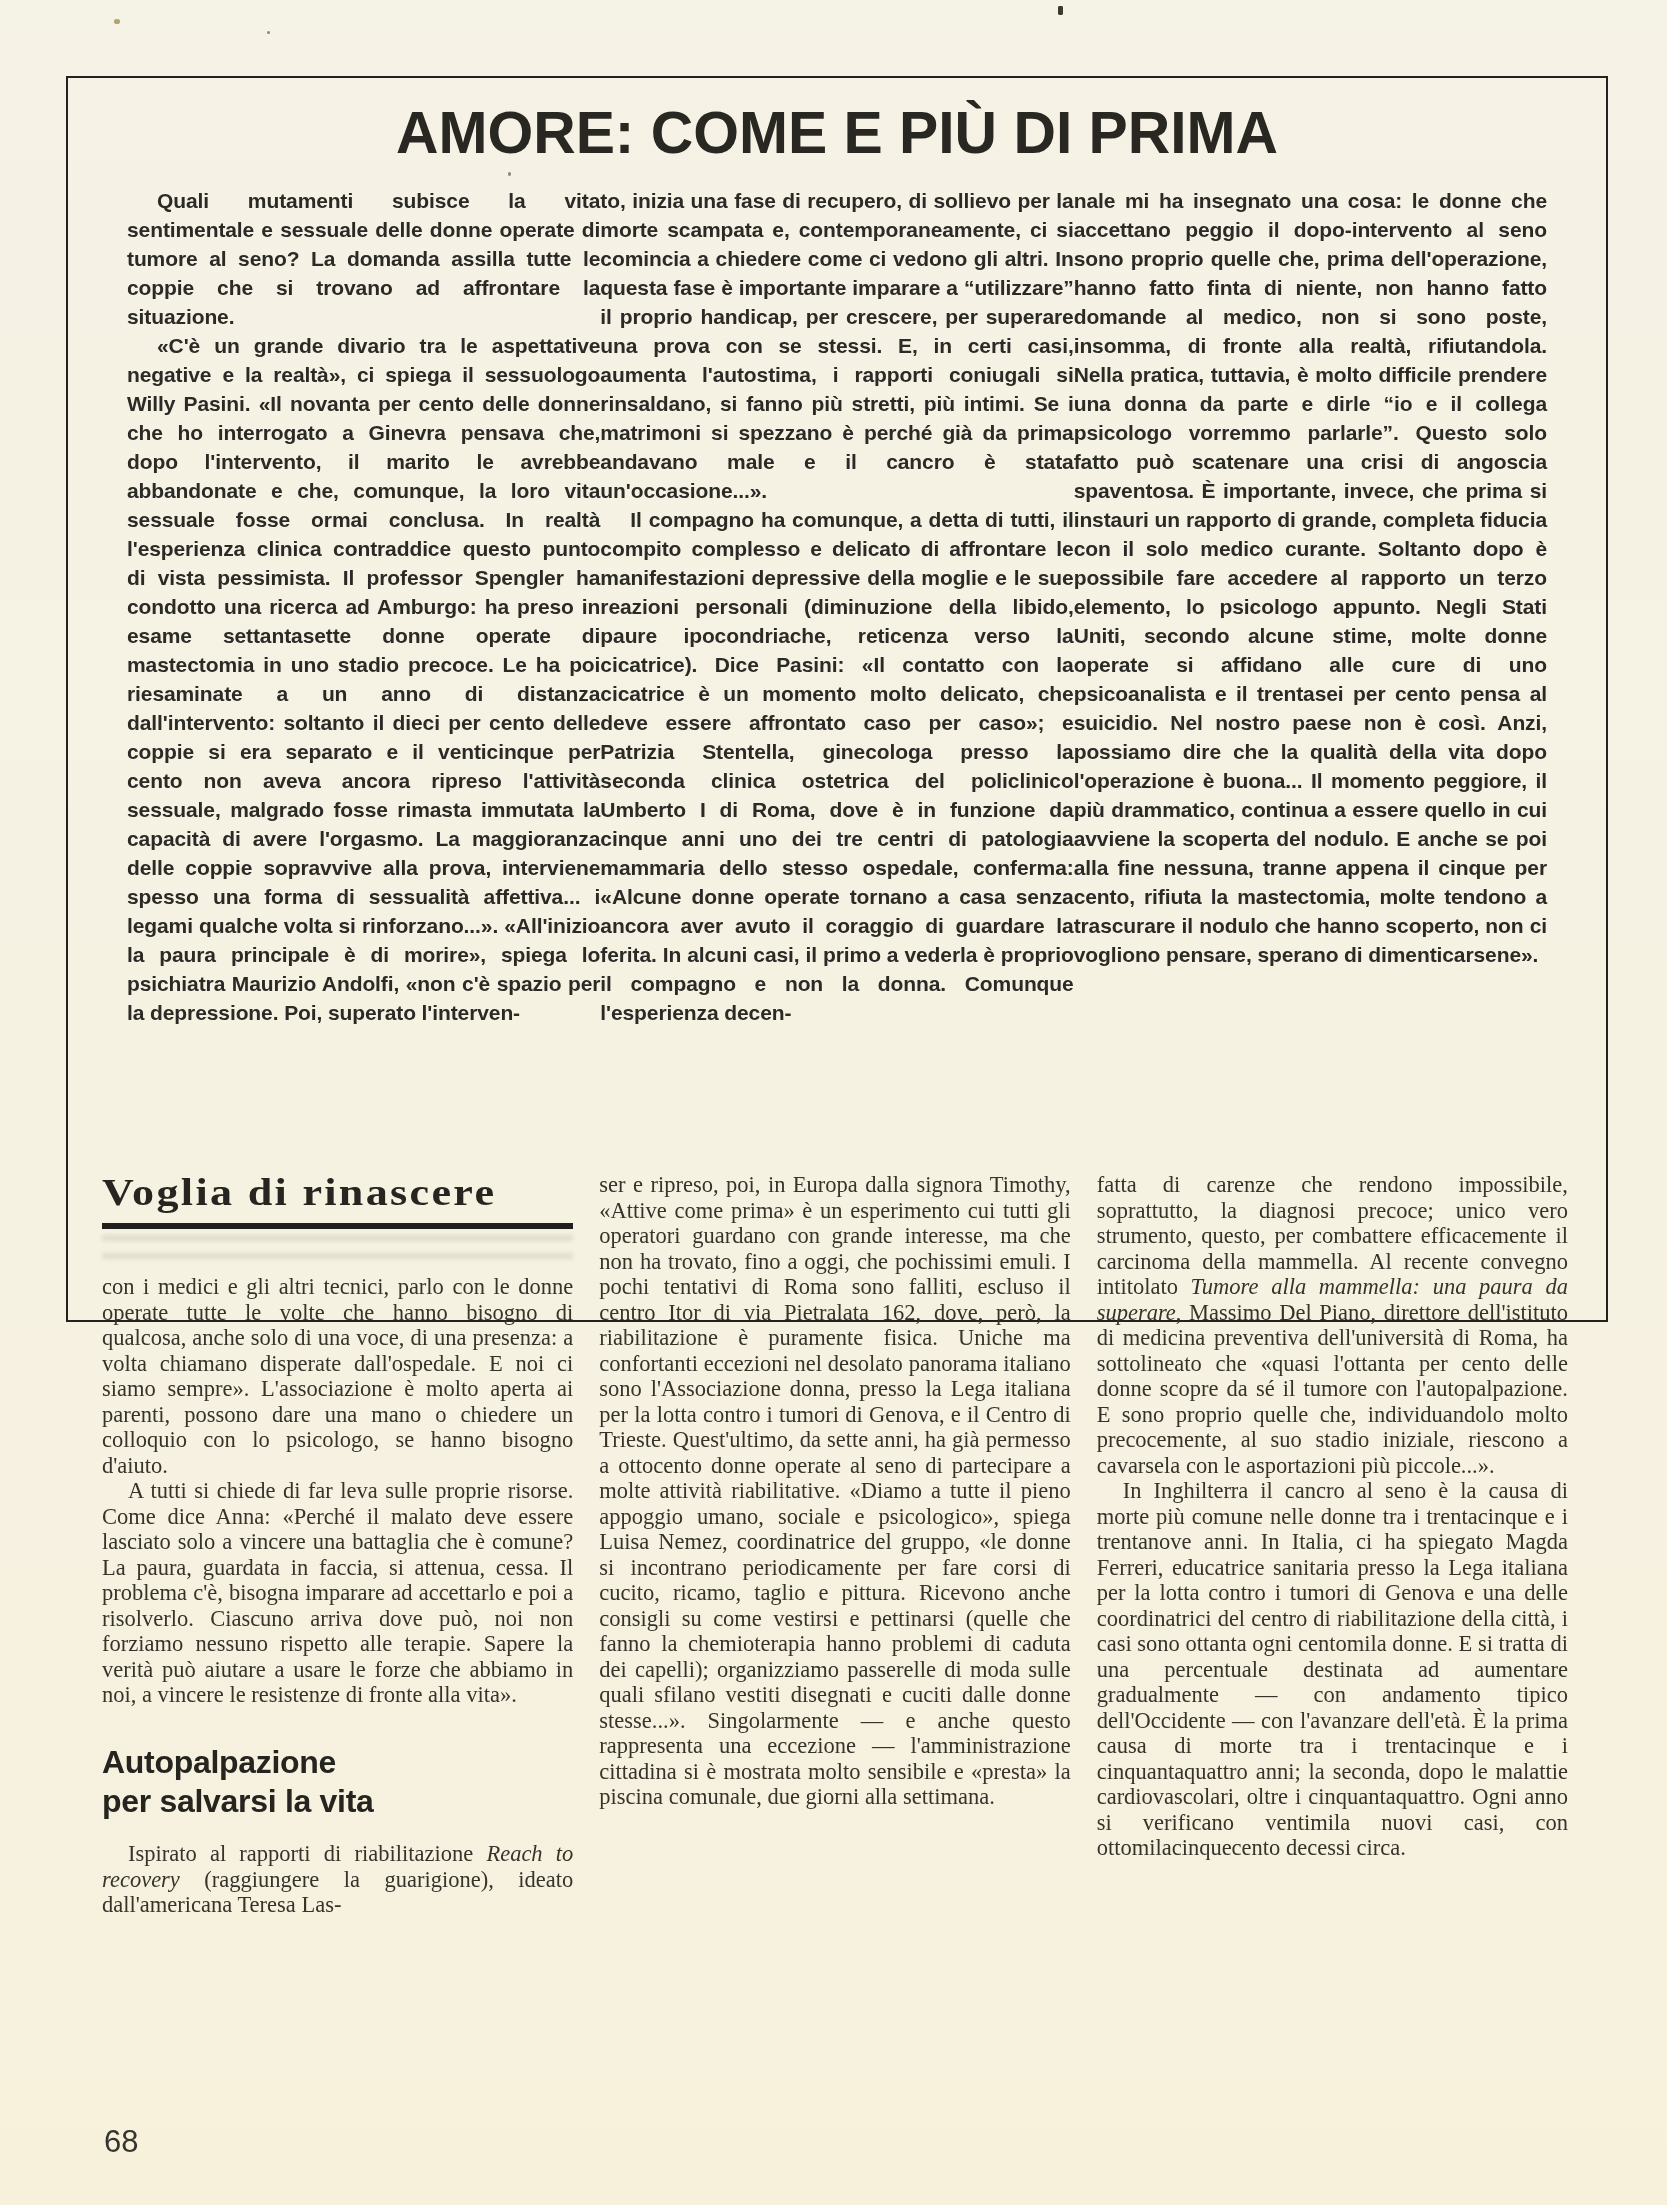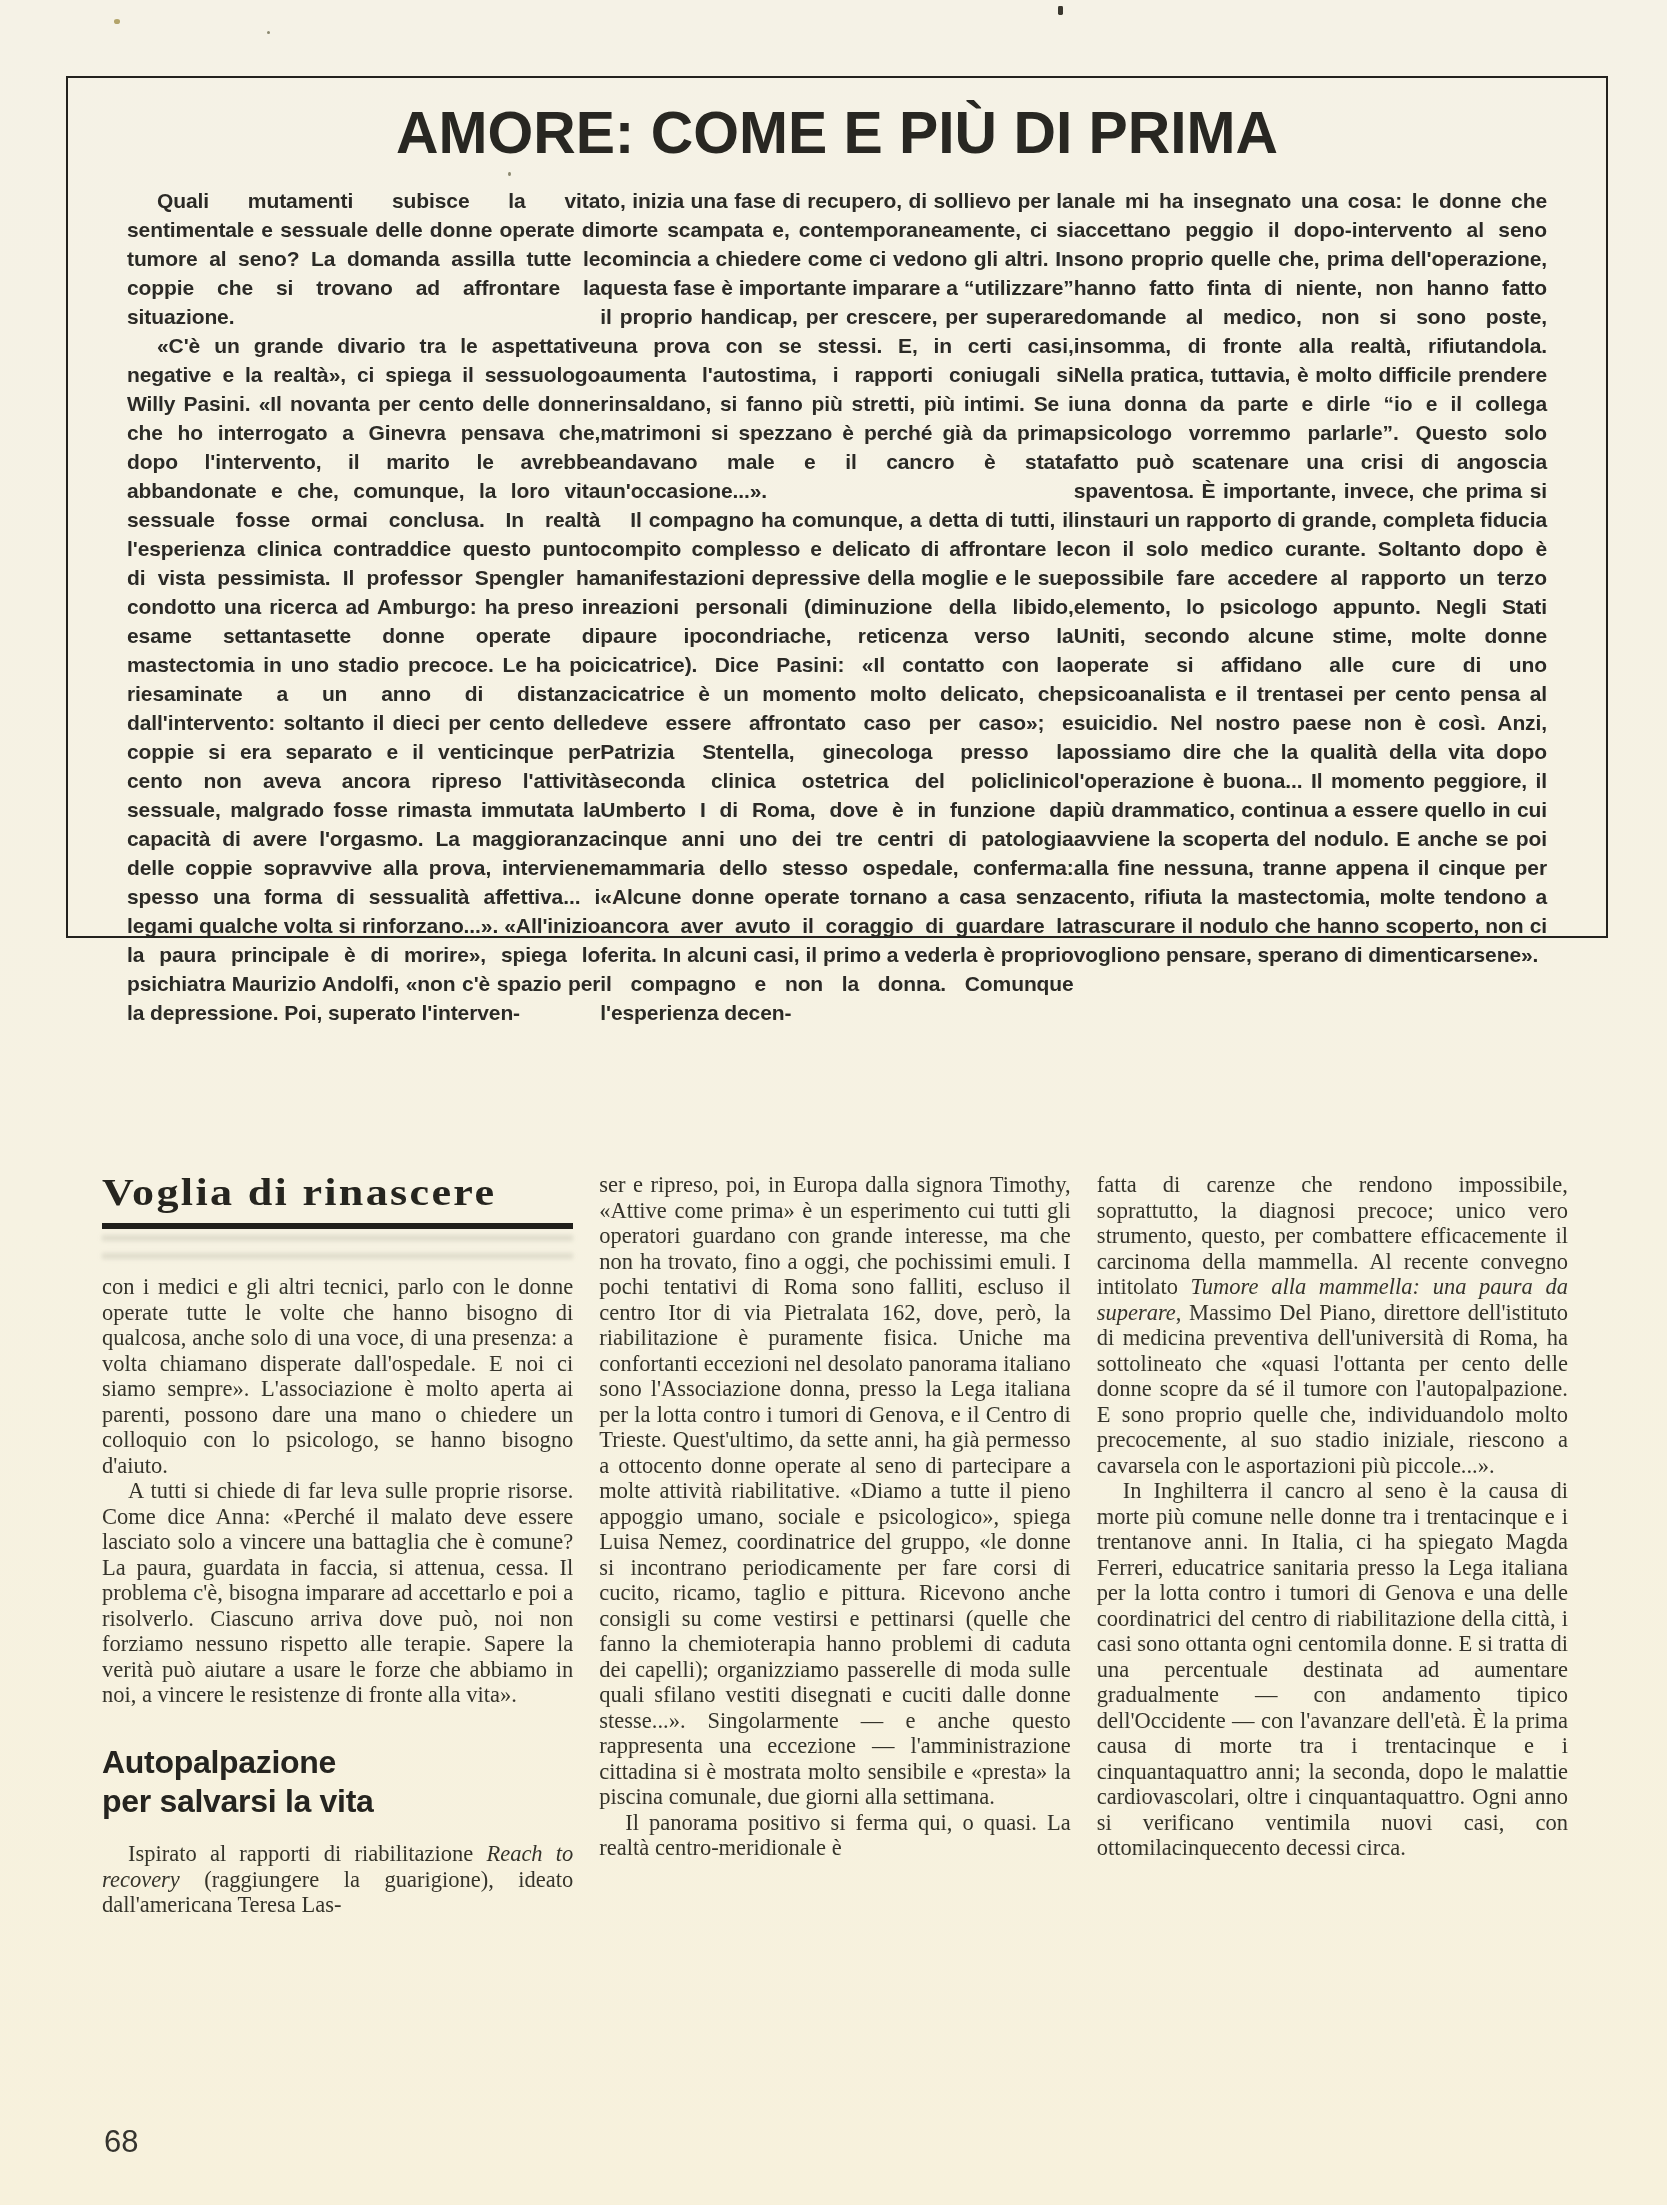--- a/index.html
+++ b/index.html
@@ -8,21 +8,21 @@
     position: relative;
     background: linear-gradient(180deg, #f5f2e6 0%, #f6f2e2 55%, #f7f1dc 100%);
     overflow: hidden;
     font-family: "Liberation Serif", serif;
   }
 
   
   .article-box {
     position: absolute;
     left: 66px; top: 76px;
-    width: 1542px; height: 862px;
+    width: 1542px; height: 1246px;
     border: 2px solid #23221e;
     box-sizing: border-box;
     padding: 23px 59px 0 59px;
   }
   .main-title {
     margin: 0;
     text-align: center;
     font-family: "Liberation Sans", sans-serif;
     font-weight: 700;
     font-size: 60px;
@@ -152,21 +152,20 @@
     <h2 class="section-heading">Voglia di rinascere</h2>
     <div class="heading-rule"></div>
     <div class="ghost"></div>
     <p>con i medici e gli altri tecnici, parlo con le donne operate tutte le volte che hanno bisogno di qualcosa, anche solo di una voce, di una presenza: a volta chiamano disperate dall'ospedale. E noi ci siamo sempre». L'associazione è molto aperta ai parenti, possono dare una mano o chiedere un colloquio con lo psicologo, se hanno bisogno d'aiuto.</p>
     <p class="ind">A tutti si chiede di far leva sulle proprie risorse. Come dice Anna: «Perché il malato deve essere lasciato solo a vincere una battaglia che è comune? La paura, guardata in faccia, si attenua, cessa. Il problema c'è, bisogna imparare ad accettarlo e poi a risolverlo. Ciascuno arriva dove può, noi non forziamo nessuno rispetto alle terapie. Sapere la verità può aiutare a usare le forze che abbiamo in noi, a vincere le resistenze di fronte alla vita».</p>
     <h3 class="subheading"><span>Autopalpazione</span><br><span>per salvarsi la vita</span></h3>
     <p class="ind"><span>Ispirato al rapporti di riabilitazione </span><span class="it">Reach to recovery</span><span> (raggiungere la guarigione), ideato dall'americana Teresa Las-</span></p>
   </div>
   <div class="col">
     <p>ser e ripreso, poi, in Europa dalla signora Timothy, «Attive come prima» è un esperimento cui tutti gli operatori guardano con grande interesse, ma che non ha trovato, fino a oggi, che pochissimi emuli. I pochi tentativi di Roma sono falliti, escluso il centro Itor di via Pietralata 162, dove, però, la riabilitazione è puramente fisica. Uniche ma confortanti eccezioni nel desolato panorama italiano sono l'Associazione donna, presso la Lega italiana per la lotta contro i tumori di Genova, e il Centro di Trieste. Quest'ultimo, da sette anni, ha già permesso a ottocento donne operate al seno di partecipare a molte attività riabilitative. «Diamo a tutte il pieno appoggio umano, sociale e psicologico», spiega Luisa Nemez, coordinatrice del gruppo, «le donne si incontrano periodicamente per fare corsi di cucito, ricamo, taglio e pittura. Ricevono anche consigli su come vestirsi e pettinarsi (quelle che fanno la chemioterapia hanno problemi di caduta dei capelli); organizziamo passerelle di moda sulle quali sfilano vestiti disegnati e cuciti dalle donne stesse...». Singolarmente — e anche questo rappresenta una eccezione — l'amministrazione cittadina si è mostrata molto sensibile e «presta» la piscina comunale, due giorni alla settimana.</p>
-    <p class="ind">Il panorama positivo si ferma qui, o quasi. La realtà centro-meridionale è</p>
   </div>
   <div class="col">
     <p><span>fatta di carenze che rendono impossibile, soprattutto, la diagnosi precoce; unico vero strumento, questo, per combattere efficacemente il carcinoma della mammella. Al recente convegno intitolato </span><span class="it">Tumore alla mammella: una paura da superare</span><span>, Massimo Del Piano, direttore dell'istituto di medicina preventiva dell'università di Roma, ha sottolineato che «quasi l'ottanta per cento delle donne scopre da sé il tumore con l'autopalpazione. E sono proprio quelle che, individuandolo molto precocemente, al suo stadio iniziale, riescono a cavarsela con le asportazioni più piccole...».</span></p>
     <p class="ind">In Inghilterra il cancro al seno è la causa di morte più comune nelle donne tra i trentacinque e i trentanove anni. In Italia, ci ha spiegato Magda Ferreri, educatrice sanitaria presso la Lega italiana per la lotta contro i tumori di Genova e una delle coordinatrici del centro di riabilitazione della città, i casi sono ottanta ogni centomila donne. E si tratta di una percentuale destinata ad aumentare gradualmente — con andamento tipico dell'Occidente — con l'avanzare dell'età. È la prima causa di morte tra i trentacinque e i cinquantaquattro anni; la seconda, dopo le malattie cardiovascolari, oltre i cinquantaquattro. Ogni anno si verificano ventimila nuovi casi, con ottomilacinquecento decessi circa.</p>
   </div>
 </section>
 
 <div class="page-number">68</div>
 
 

